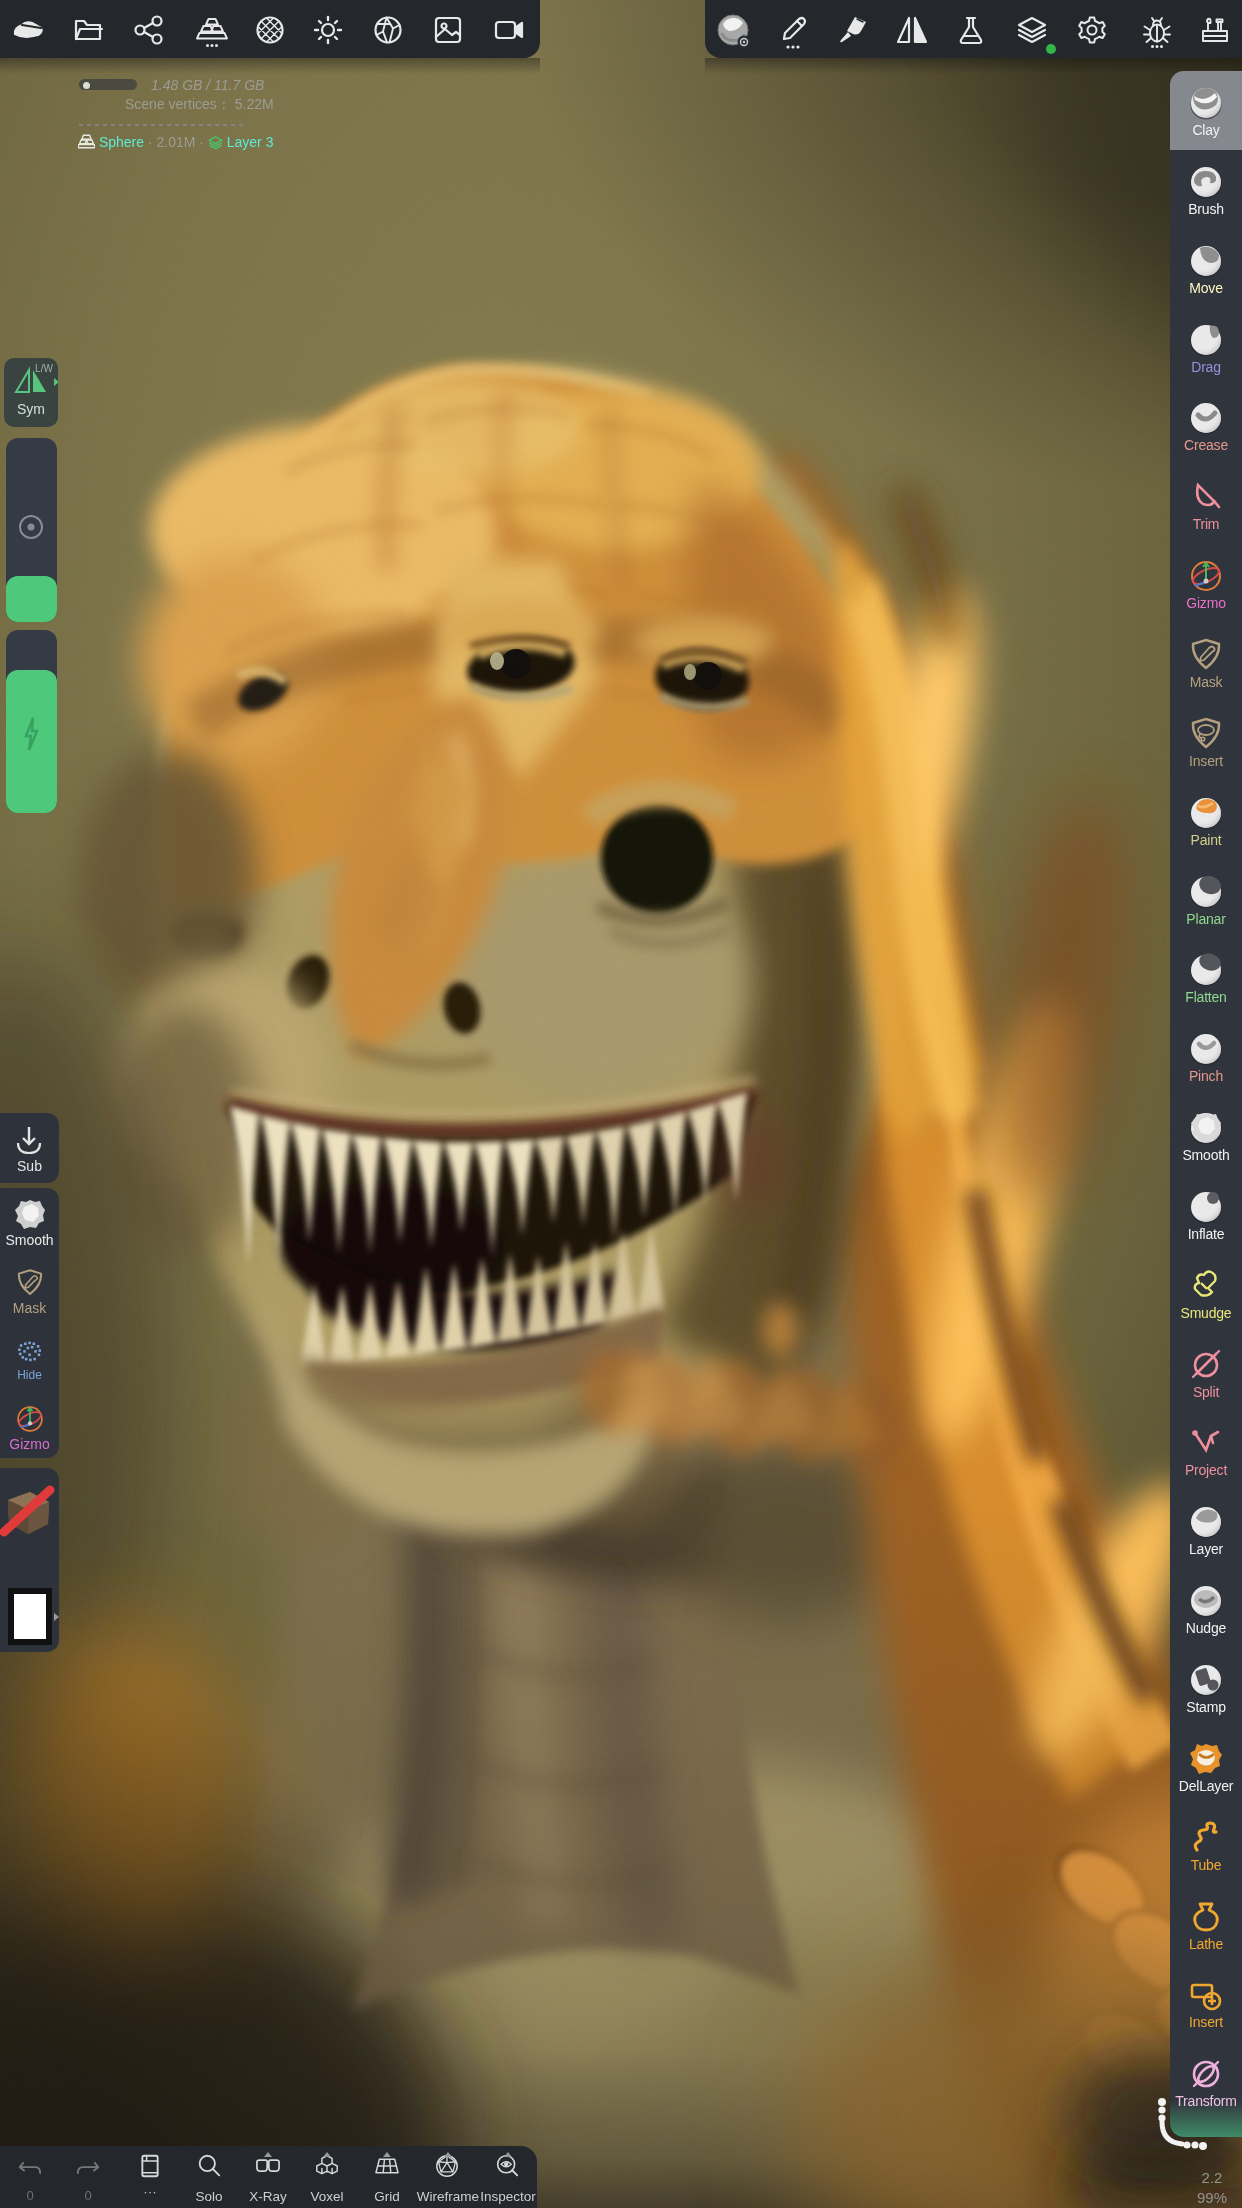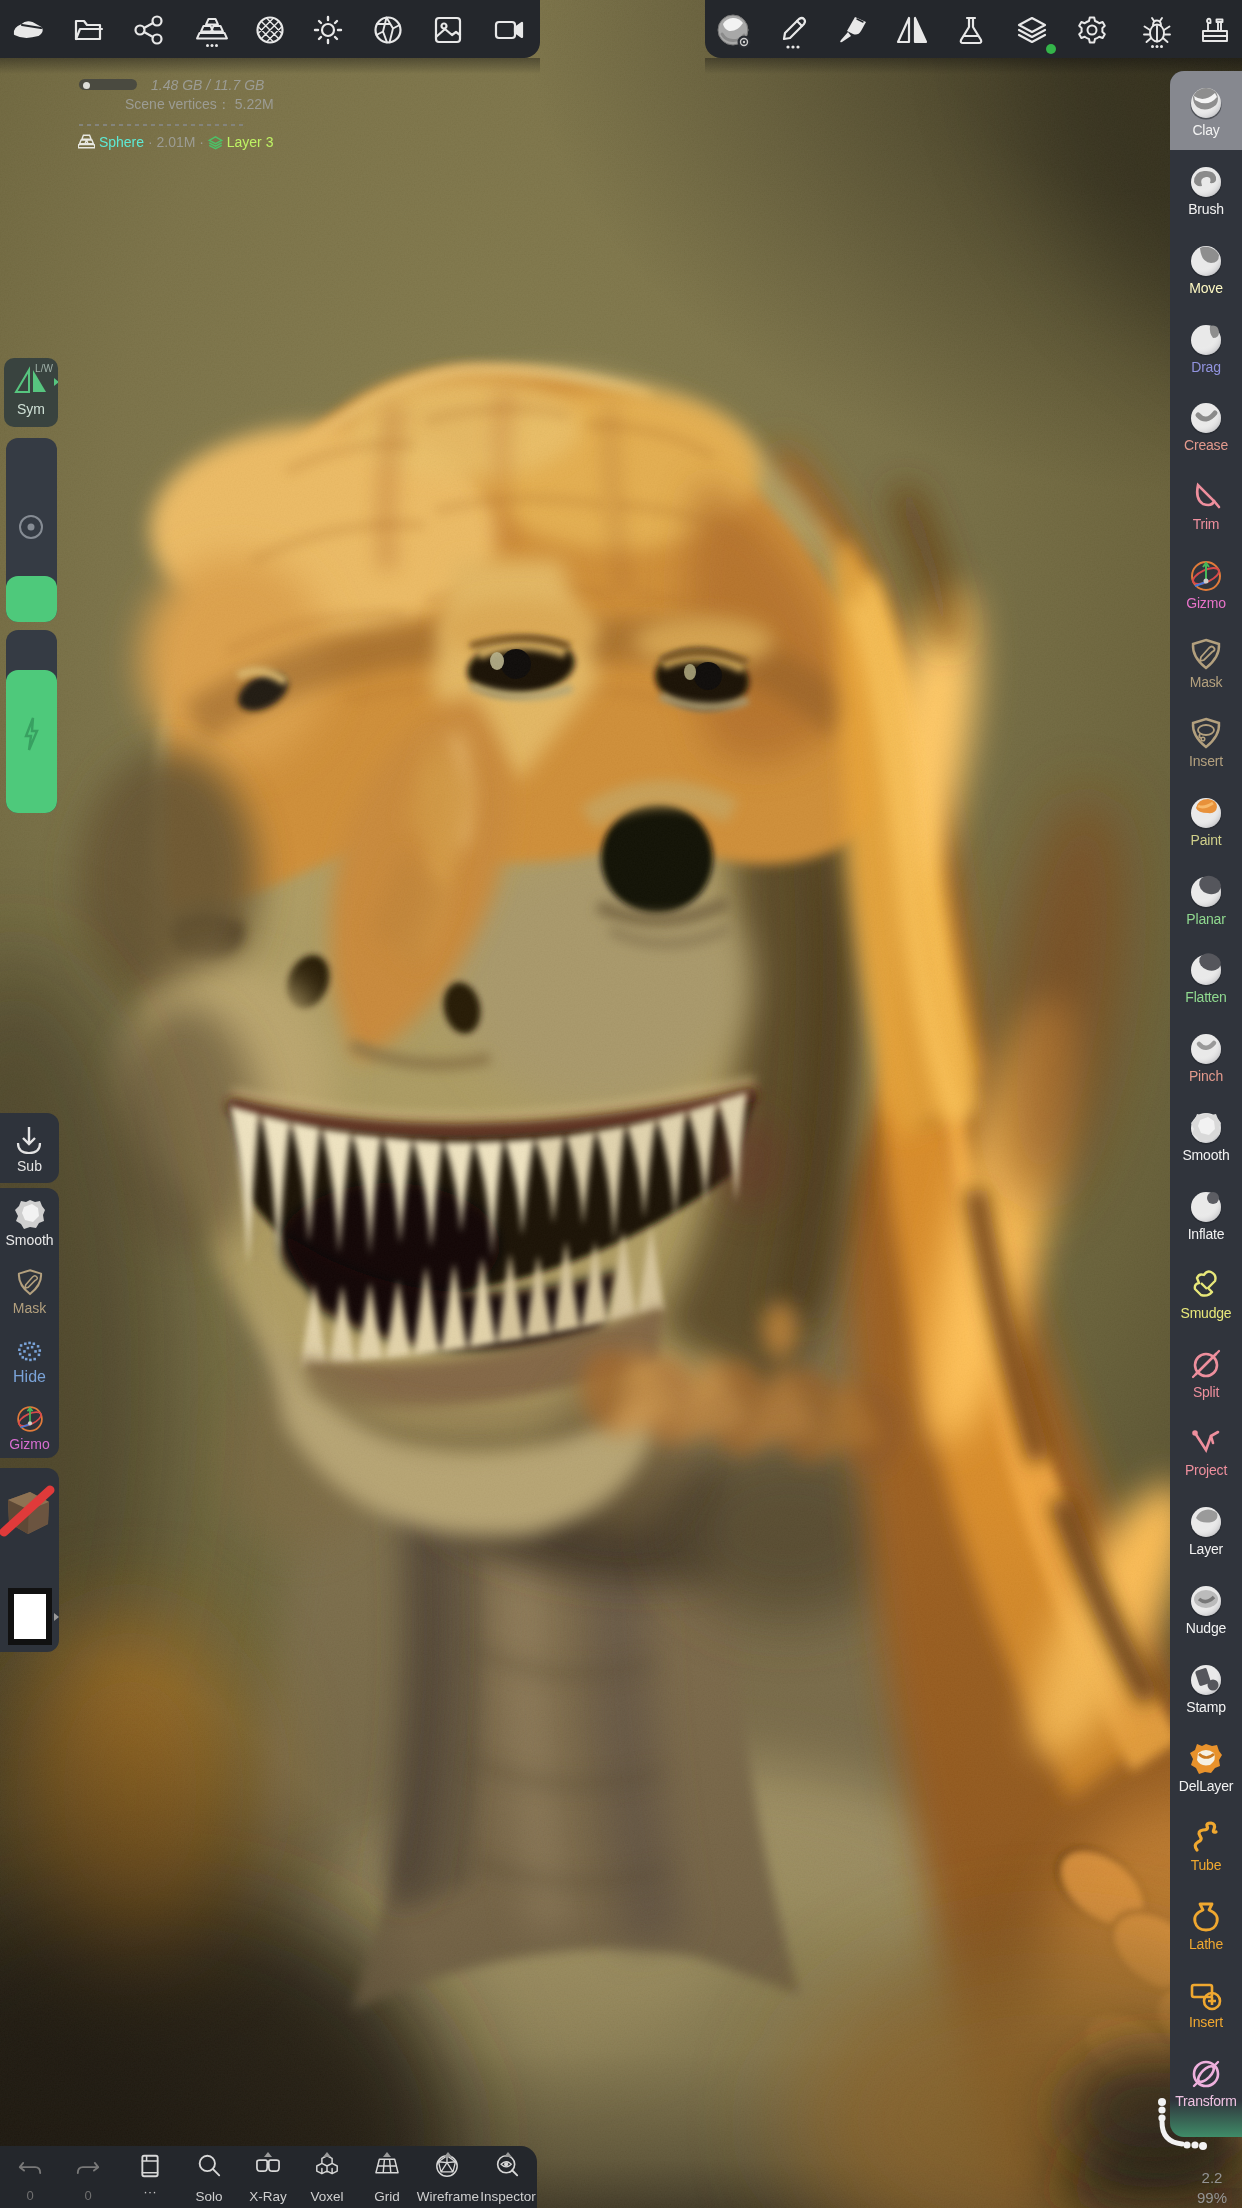--- a/index.html
+++ b/index.html
@@ -416,21 +416,21 @@
   <div style="position:absolute;left:151px;top:77px;font-style:italic;">1.48 GB / 11.7 GB</div>
   <div style="position:absolute;left:79px;top:96px;margin-left:46px;">Scene vertices：&nbsp;5.22M</div>
   <div style="position:absolute;left:79px;top:124px;width:164px;height:2px;background:repeating-linear-gradient(to right,#84847c 0 4px,transparent 4px 8px);"></div>
   <div style="position:absolute;left:78px;top:134px;">
     <svg width="17" height="15" viewBox="0 0 22 18" style="vertical-align:-2px" fill="none" stroke="#e8e8e2" stroke-width="1.8">
         <path d="M 7,1 L 15,1 L 17,6 L 5,6 Z M 4,7 L 11,7 L 13,12 L 2,12 Z M 11,7 L 18,7 L 20,12 L 9,12 Z M 1,13 L 21,13 L 22,17 L 0,17 Z"></path>
       </svg><span style="color:#5eead4;">&nbsp;Sphere</span> · 2.01M · <svg width="15" height="15" viewBox="0 0 24 24" style="vertical-align:-2.5px" fill="none" stroke="#4cc268" stroke-width="2.4">
         <path d="M 12,3 L 22,8.5 L 12,14 L 2,8.5 Z"></path>
         <path d="M 2,12.5 L 12,18 L 22,12.5"></path>
         <path d="M 2,16.5 L 12,22 L 22,16.5"></path>
-      </svg><span style="color:#bef264;">&nbsp;Layer 3</span>
+      </svg><span style="color:#5eead4;">&nbsp;Layer 3</span>
   </div>
 </div>
 
 <div id="sidebar" class="abs">
     <div id="claysel"></div>
   </div>
 <div id="sidefade" class="abs"></div>
 <div id="sideitems" class="abs" style="left:1170px;top:71px;width:72px;"><svg width="0" height="0">
       <defs>
         <radialGradient id="ballshade" cx="0.35" cy="0.3" r="0.85">
@@ -771,21 +771,21 @@
             <rect x="19" y="29" width="3" height="3"></rect>
             <rect x="24" y="28" width="3" height="3"></rect>
             <rect x="16" y="15" width="3" height="3"></rect>
             <rect x="21" y="14" width="3" height="3"></rect>
             <rect x="12" y="19" width="3" height="3"></rect>
             <rect x="25" y="19" width="3" height="3"></rect>
             <rect x="18" y="23" width="3" height="3"></rect>
           </g>
         </svg>
       </div>
-      <div style="font-size:16px;color:#7aa3d8;margin-top:-2px;">Hide</div>
+      <div style="font-size:12px;color:#7aa3d8;margin-top:-2px;">Hide</div>
     </div>
     <div style="position:absolute;top:212px;left:0;width:59px;text-align:center;">
       <div style="height:38px;display:flex;align-items:center;justify-content:center;">
         <svg width="34" height="40" viewBox="0 0 40 40" fill="none" stroke-width="2">
           <circle cx="20" cy="20" r="14" stroke="#e07b3a"></circle>
           <ellipse cx="20" cy="20" rx="14" ry="6" stroke="#d84a4a" transform="rotate(-25 20 20)"></ellipse>
           <path d="M 20,26 L 20,9 M 17,11 L 20,7 L 23,11" stroke="#48b858"></path>
           <path d="M 20,26 L 9,30" stroke="#4878d8"></path>
           <circle cx="20" cy="25" r="2.5" fill="#ccc" stroke="none"></circle>
         </svg>

